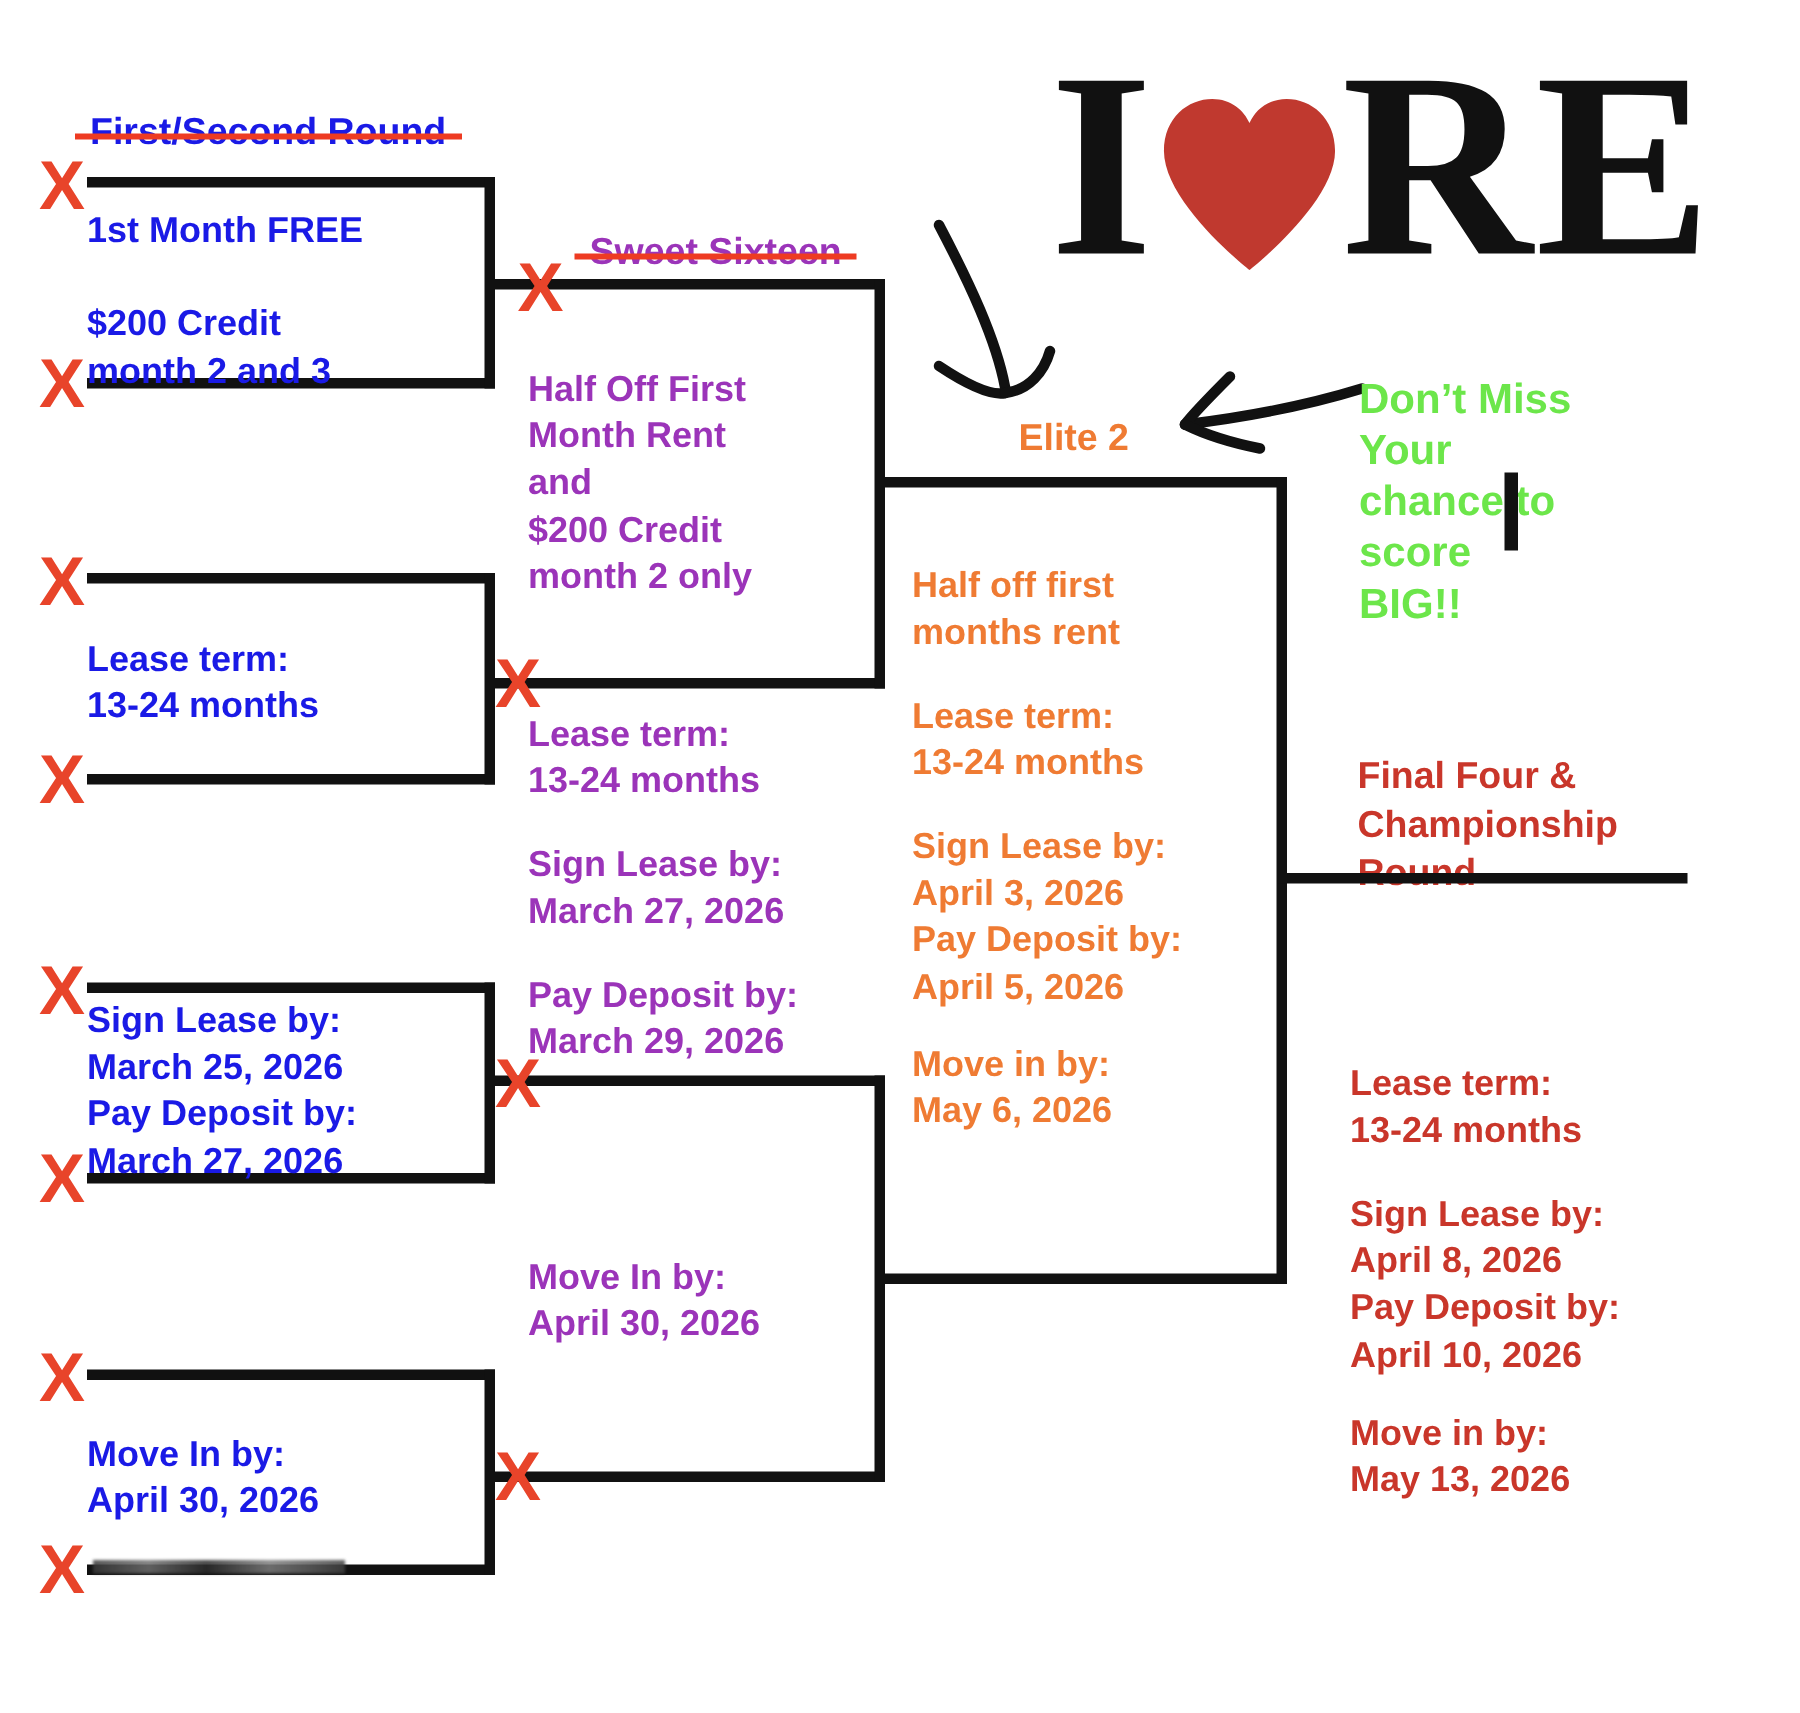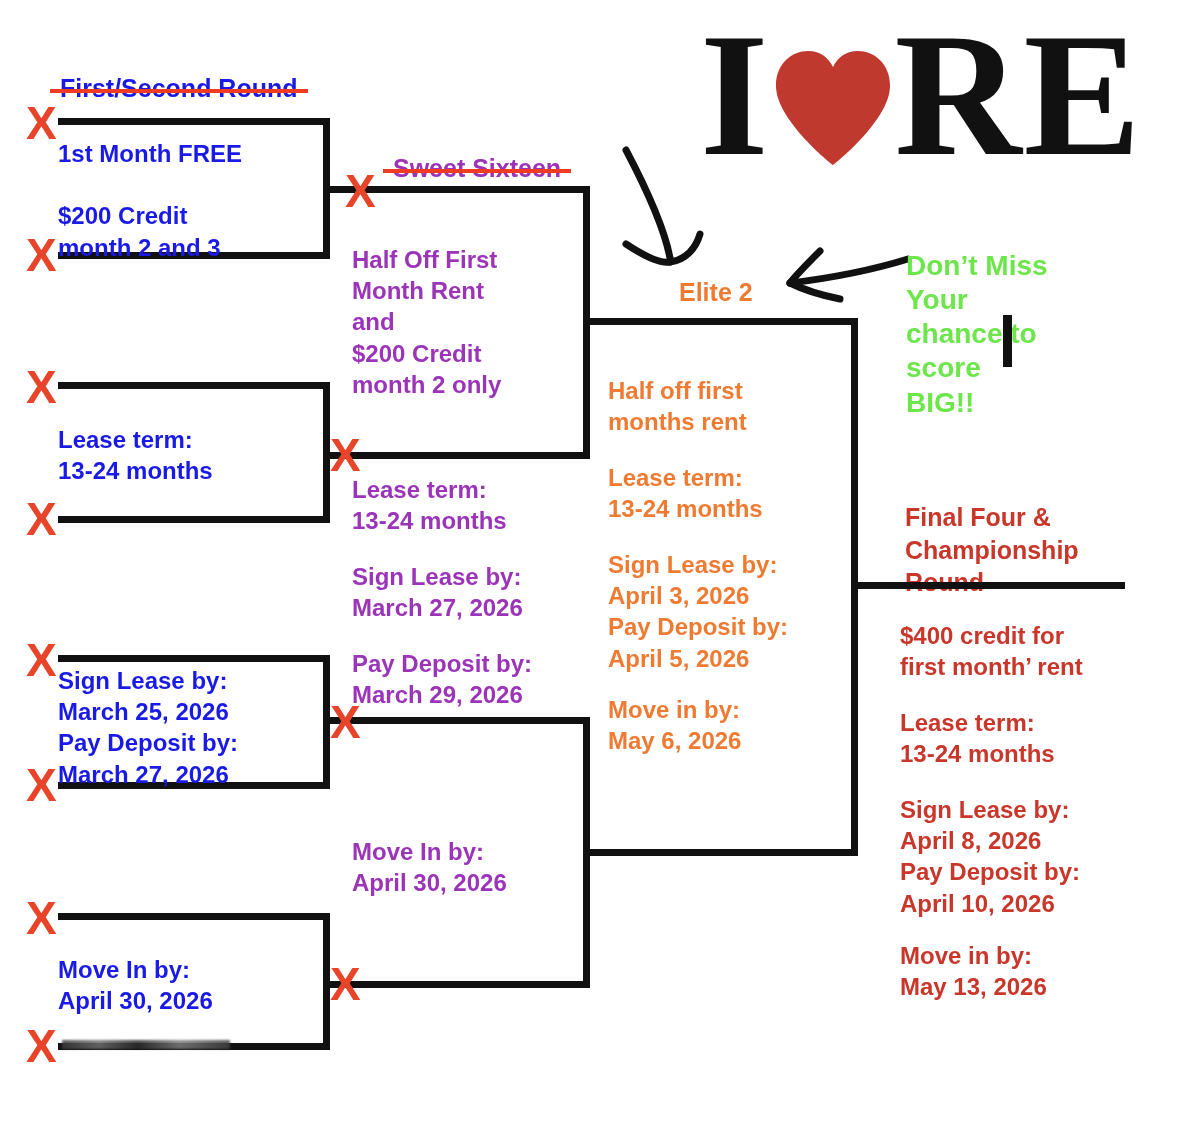--- a/index.html
+++ b/index.html
@@ -101,21 +101,21 @@
     opacity: 0.85;
     filter: blur(1.1px);
     height: 9px;
   }
 </style>
 </head>
 <body>
 
 <div id="poster">
 
-  <div class="abs logo" style="left:700px; top:14px;">
+  <div class="abs logo" style="left:700px; top:30px;">
     <span>I</span><span class="heart-wrap">
       <svg viewBox="0 0 100 96" width="124" height="120" aria-hidden="true">
         <path d="M50 94 C50 94 4 58 4 30 C4 12 17 2 30 2 C40 2 47 8 50 15 C53 8 60 2 70 2 C83 2 96 12 96 30 C96 58 50 94 50 94 Z" fill="#c0392f"></path>
       </svg>
     </span><span>RE</span>
   </div>
 
 
   <div class="abs" style="left:612px; top:142px;">
     <svg width="120" height="140" viewBox="0 0 120 140" aria-hidden="true">
@@ -233,22 +233,20 @@
 April 5, 2026</div>
   <div class="abs txt orange" style="left:608px; top:694px; width:224px; font-size:24px;">Move in by:
 May 6, 2026</div>
 
   <div class="abs txt red" style="left:905px; top:489px; width:190px; font-size:25px;margin-top:12px;">Final Four &amp;
 Championship
 Round</div>
 
   <div class="abs hline" style="left:852px; top:582px; width:273px;"></div>
 
-  <div class="abs txt red" style="left:900px; top:620px; width:205px; font-size:24px;">$400 credit for
-first month’ rent</div>
   <div class="abs txt red" style="left:900px; top:707px; width:205px; font-size:24px;">Lease term:
 13-24 months</div>
   <div class="abs txt red" style="left:900px; top:794px; width:205px; font-size:24px;">Sign Lease by:
 April 8, 2026
 Pay Deposit by:
 April 10, 2026</div>
   <div class="abs txt red" style="left:900px; top:940px; width:205px; font-size:24px;">Move in by:
 May 13, 2026</div>
 
 </div>

